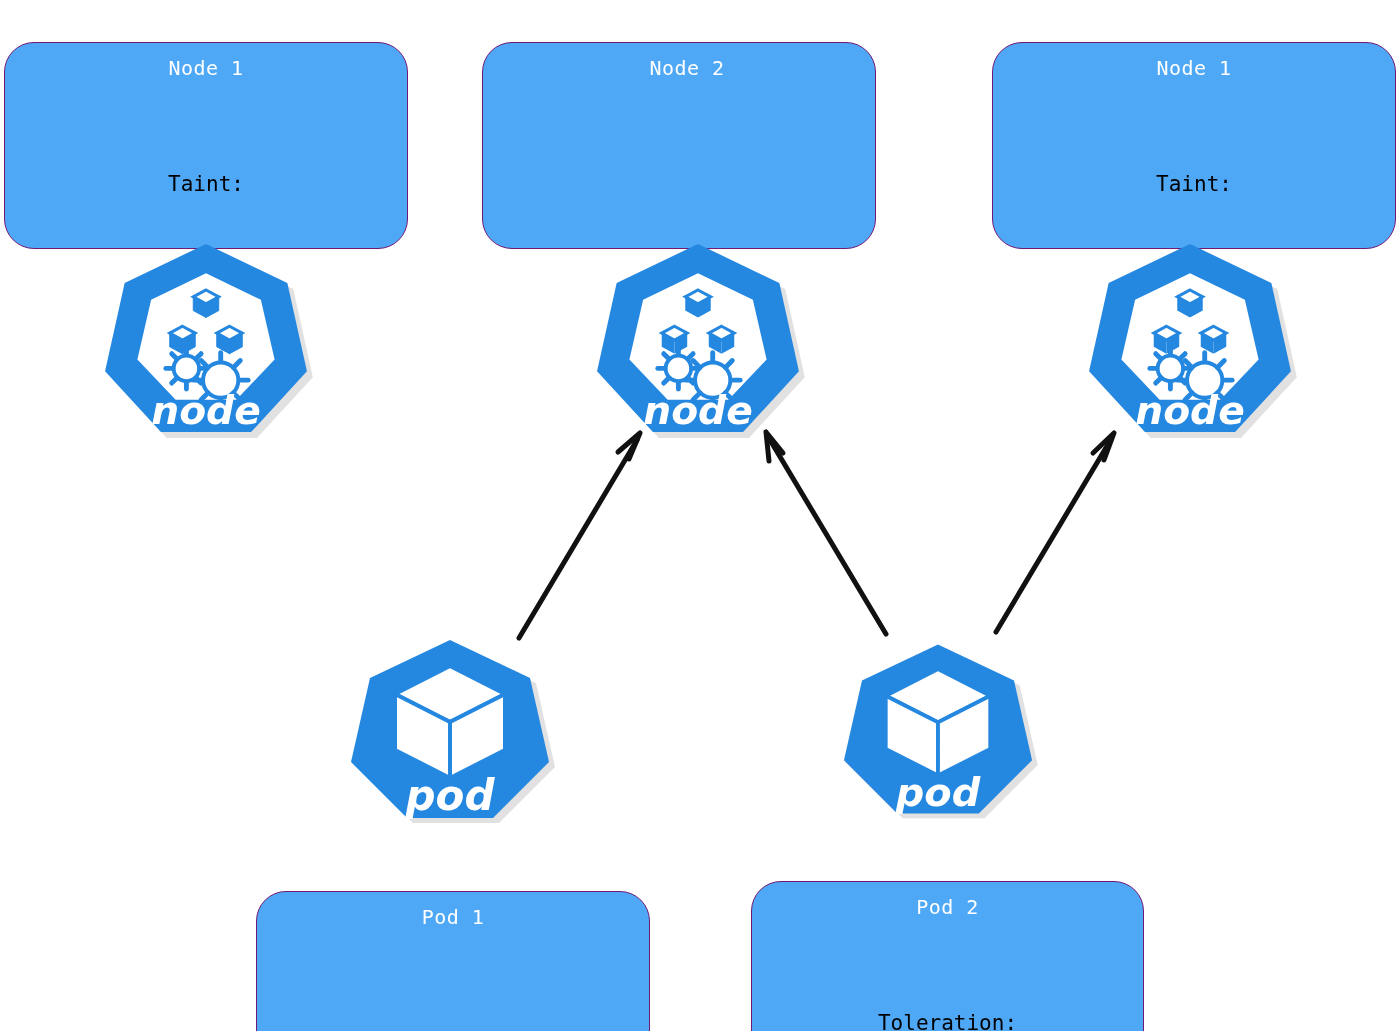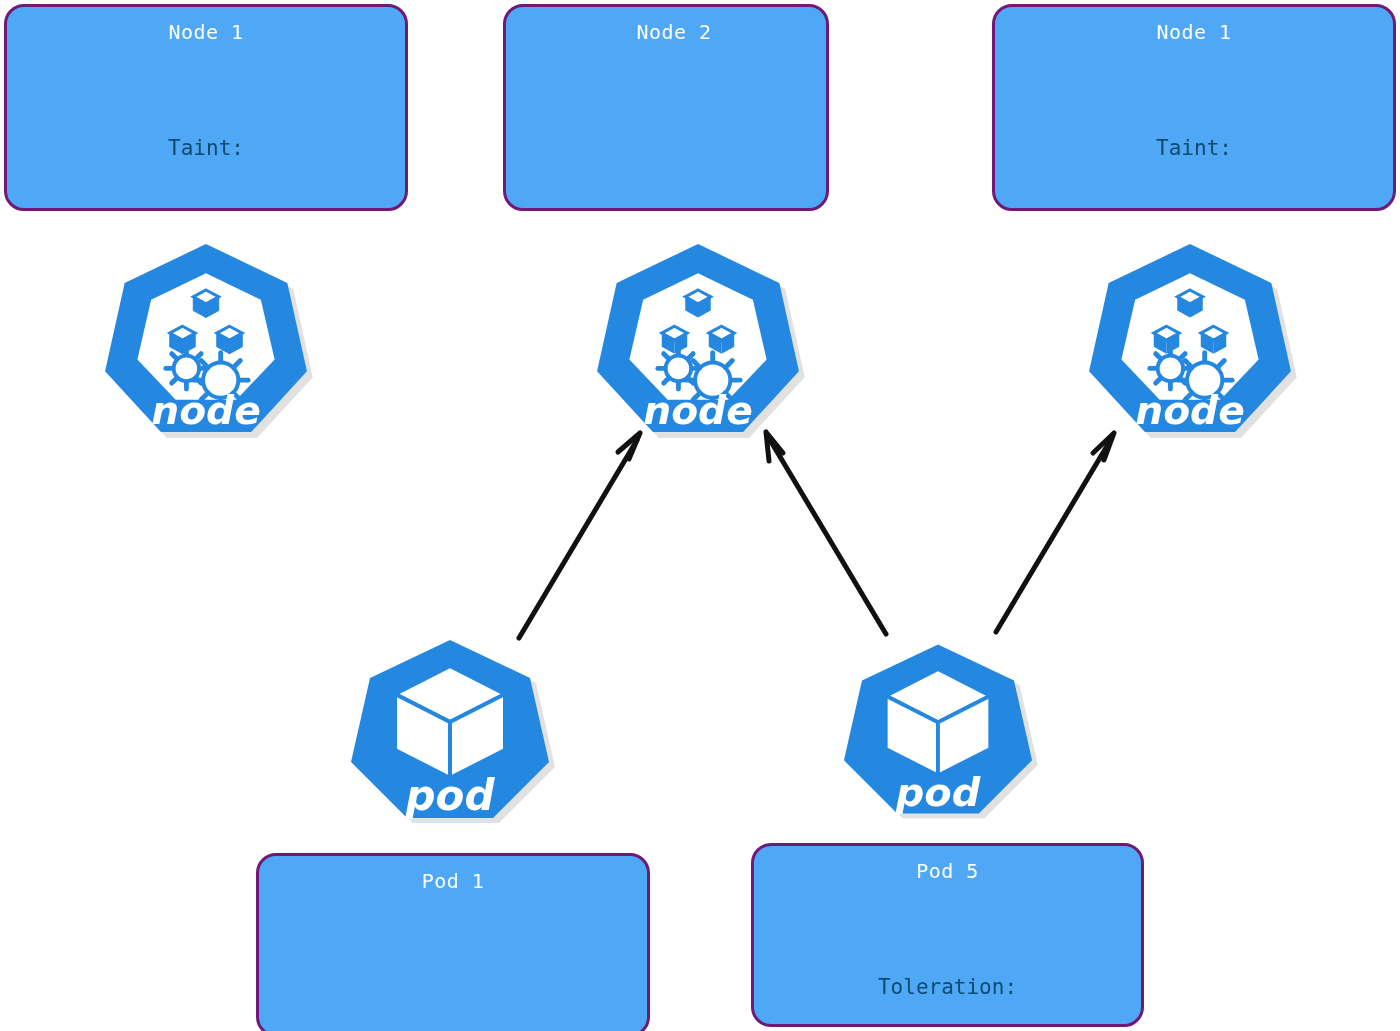--- a/index.html
+++ b/index.html
@@ -18,40 +18,41 @@
     height: 1031px;
     background: #ffffff;
     overflow: hidden;
   }
 
   
   .info-box {
     position: absolute;
     box-sizing: border-box;
     background: #4fa8f5;
-    border: 3px solid #701a75;
-    border-radius: 20px;
+    border: 1px solid #701a75;
+    border-radius: 30px;
     color: #ffffff;
     text-align: center;
     padding-top: 12px;
+    margin-top: 38px;
   }
   .box-title {
     font-family: "DejaVu Sans Mono", "Liberation Mono", monospace;
     font-size: 20px;
     line-height: 26px;
     color: #ffffff;
     letter-spacing: 0.5px;
     white-space: pre;
   }
   .box-body {
     margin-top: 26px;
     font-family: "DejaVu Sans Mono", "Liberation Mono", monospace;
     font-size: 21px;
     line-height: 31px;
-    color: #0c4a6e;
+    color: #000000;
     letter-spacing: 0px;
     white-space: pre;
   }
   .box-body-line { display: block; }
 
   
   .k8s-icon {
     position: absolute;
   }
   .k8s-icon svg { display: block; overflow: visible; }
@@ -71,21 +72,21 @@
 
 <div id="canvas">
 
   <div class="info-box" style="left:4px; top:4px; width:404px; height:207px;">
     <div class="box-title">Node 1</div>
     <div class="box-body">
       <span class="box-body-line">Taint:</span>
     </div>
   </div>
 
-  <div class="info-box" style="left:503px; top:4px; width:326px; height:207px;padding-left:16px;">
+  <div class="info-box" style="left:482px; top:4px; width:394px; height:207px;padding-left:16px;">
     <div class="box-title">Node 2</div>
     <div class="box-body"></div>
   </div>
 
   <div class="info-box" style="left:992px; top:4px; width:404px; height:207px;">
     <div class="box-title">Node 1</div>
     <div class="box-body">
       <span class="box-body-line">Taint:</span>
     </div>
   </div>
@@ -307,20 +308,20 @@
       <text x="100" y="172" text-anchor="middle" fill="#ffffff" font-family="'DejaVu Sans','Liberation Sans',sans-serif" font-size="42" font-style="italic" font-weight="bold">pod</text>
     </svg>
   </div>
 
   <div class="info-box" style="left:256px; top:853px; width:394px; height:184px;">
     <div class="box-title">Pod 1</div>
     <div class="box-body"></div>
   </div>
 
   <div class="info-box" style="left:751px; top:843px; width:393px; height:184px;">
-    <div class="box-title">Pod 5</div>
+    <div class="box-title">Pod 2</div>
     <div class="box-body">
       <span class="box-body-line">Toleration:</span>
       
     </div>
   </div>
 
 </div>
 
 </body></html>

